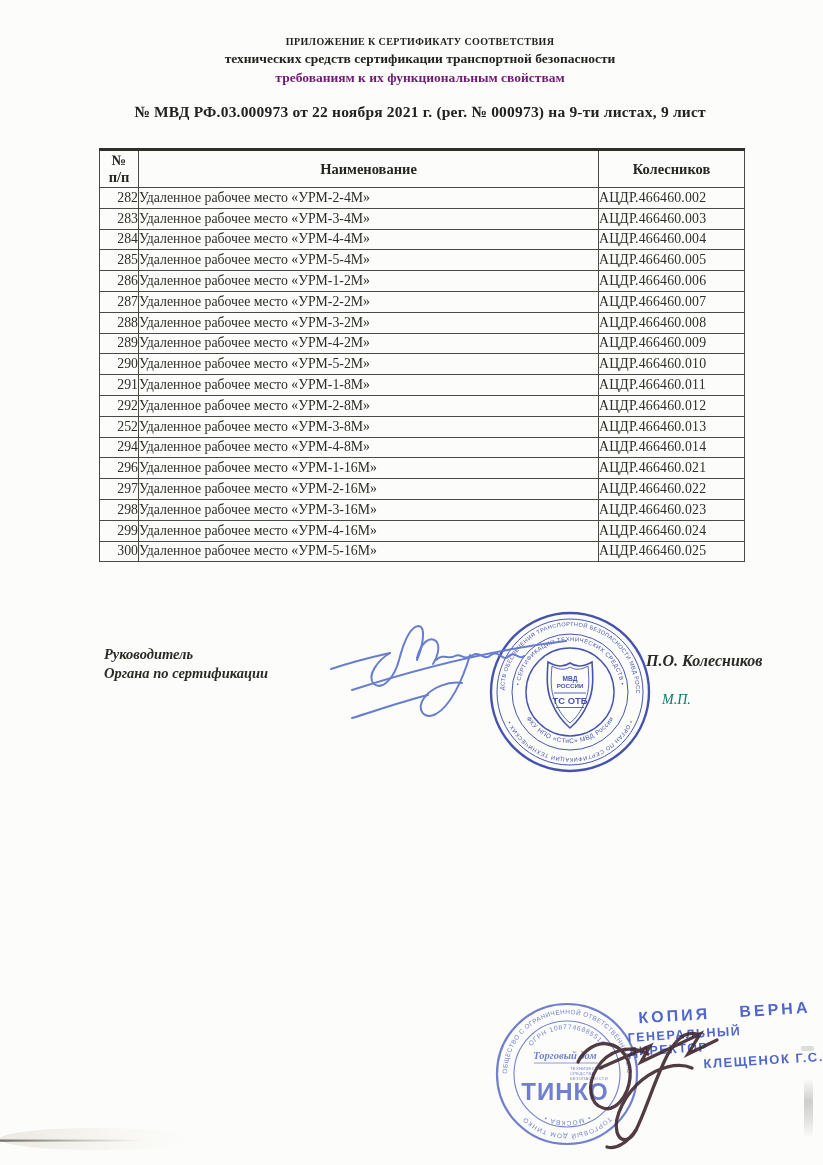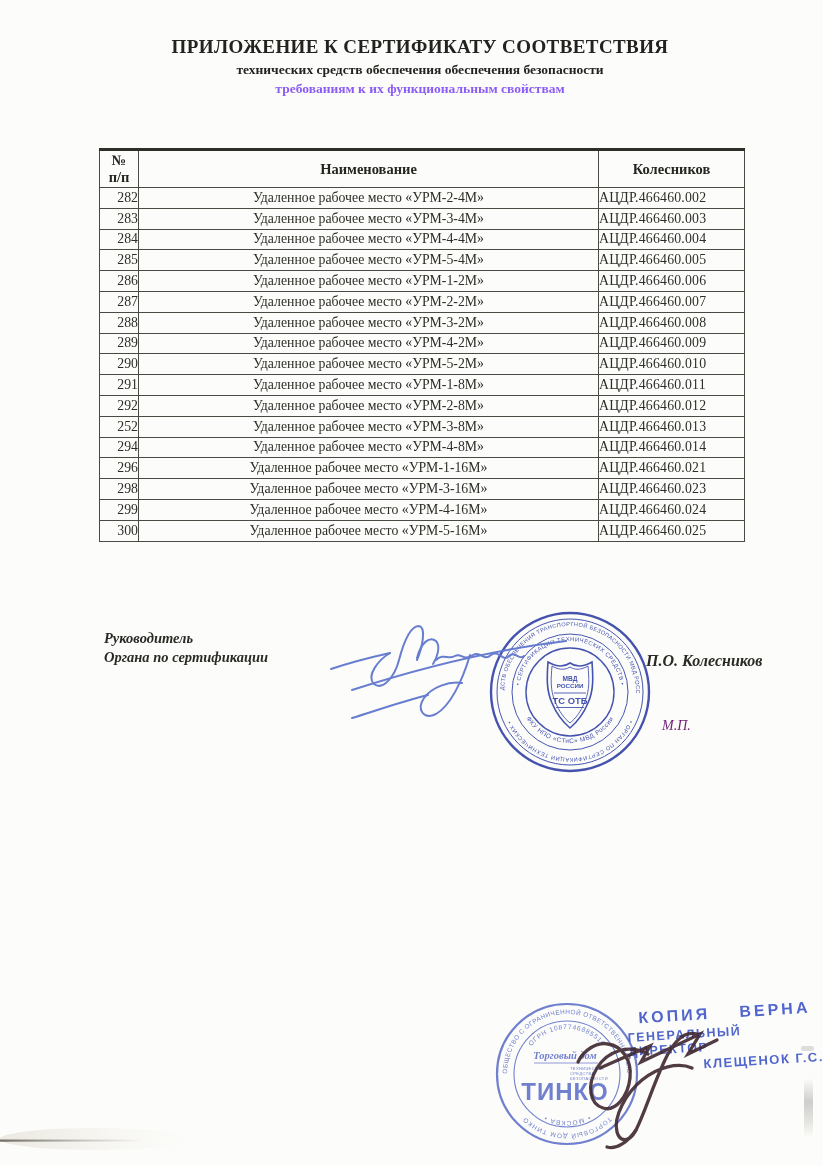--- a/index.html
+++ b/index.html
@@ -4,50 +4,50 @@
 <style>
   html,body{margin:0;padding:0;background:#e8e8e6;}
   #page{
     position:relative;width:823px;height:1165px;margin:0 auto;
     background:#fcfcfa;overflow:hidden;
     font-family:"Liberation Serif","DejaVu Serif",serif;
     color:#2b2a26;
   }
   
   .title-block{position:absolute;left:20px;top:36px;width:800px;text-align:center;}
-  .title-l1{font-size:19px;font-weight:bold;letter-spacing:.4px;color:#23221e;}
+  .title-l1{font-size:10px;font-weight:bold;letter-spacing:.4px;color:#23221e;}
   .title-l2{font-size:13.5px;font-weight:bold;margin-top:4px;color:#23221e;}
-  .title-l3{font-size:13.5px;font-weight:bold;margin-top:3px;color:#8b5cf6;}
+  .title-l3{font-size:13.5px;font-weight:bold;margin-top:3px;color:#701a75;}
   .doc-number{position:absolute;left:20px;top:103px;width:800px;text-align:center;
     font-size:15.5px;font-weight:bold;color:#23221e;letter-spacing:.2px;}
   
   table.cert{
     position:absolute;left:99px;top:148px;width:645px;
     border-collapse:collapse;table-layout:fixed;
     border:1.5px solid #3c3b34;border-top:3px solid #2f2e28;
   }
   table.cert th, table.cert td{
     border:1px solid #4a4942;overflow:hidden;white-space:nowrap;
   }
   table.cert th{
     height:36px;font-size:14.5px;font-weight:bold;text-align:center;
     vertical-align:middle;color:#26251f;padding:0;line-height:1.15;
   }
   table.cert td{
     height:19.8px;font-size:13.8px;padding:0;vertical-align:middle;color:#2e2d27;
   }
   td.c-num{text-align:right;}
-  td.c-name{padding-left:9px;text-align:center;}
+  td.c-name{padding-left:9px;text-align:left;}
   td.c-code{padding-left:9px;text-align:left;letter-spacing:.2px;}
   
-  .role-block{position:absolute;left:104px;top:629px;font-size:14.5px;font-weight:bold;
+  .role-block{position:absolute;left:104px;top:645px;font-size:14.5px;font-weight:bold;
     font-style:italic;line-height:19px;color:#2a2924;}
   .signer-name{position:absolute;left:646px;top:652px;font-size:16px;font-weight:bold;
     font-style:italic;color:#2a2924;}
-  .seal-mark{position:absolute;left:662px;top:718px;font-size:14px;font-style:italic;color:#701a75;}
+  .seal-mark{position:absolute;left:662px;top:692px;font-size:14px;font-style:italic;color:#0f766e;}
   
   .stamp-svg{position:absolute;pointer-events:none;}
   .mvd-stamp{left:484px;top:606px;opacity:.88;}
   .tinko-stamp{left:492px;top:999px;opacity:.8;}
   .mvd-ring{fill:#2c3ca4;font-family:"Liberation Sans","DejaVu Sans",sans-serif;}
   .tinko-ring{fill:#4e62c4;font-family:"Liberation Sans","DejaVu Sans",sans-serif;}
   .copy-stamp{
     position:absolute;left:626px;top:1010px;width:210px;
     transform:rotate(-3.5deg);transform-origin:left top;
     color:#3e56c8;font-family:"Liberation Sans","DejaVu Sans",sans-serif;
@@ -79,23 +79,24 @@
     background:rgba(150,150,146,.3);
   }
 </style>
 </head>
 <body>
 
 <div id="page">
 
   <div class="title-block">
     <div class="title-l1">ПРИЛОЖЕНИЕ К СЕРТИФИКАТУ СООТВЕТСТВИЯ</div>
-    <div class="title-l2">технических средств обеспечения обеспечения безопасности</div>
+    <div class="title-l2">технических средств сертификации транспортной безопасности</div>
     <div class="title-l3">требованиям к их функциональным свойствам</div>
   </div>
+  <div class="doc-number">№ МВД РФ.03.000973 от 22 ноября 2021 г. (рег. № 000973) на 9-ти листах, 9 лист</div>
 
   <table class="cert">
     <colgroup>
         <col style="width:39px">
         <col style="width:460px">
         <col style="width:146px">
       </colgroup>
     <tbody>
         <tr>
       <th>
@@ -169,20 +170,25 @@
           <td class="c-num">294</td>
           <td class="c-name">Удаленное рабочее место «УРМ-4-8М»</td>
           <td class="c-code">АЦДР.466460.014</td>
         </tr>
     <tr>
           <td class="c-num">296</td>
           <td class="c-name">Удаленное рабочее место «УРМ-1-16М»</td>
           <td class="c-code">АЦДР.466460.021</td>
         </tr>
     <tr>
+          <td class="c-num">297</td>
+          <td class="c-name">Удаленное рабочее место «УРМ-2-16М»</td>
+          <td class="c-code">АЦДР.466460.022</td>
+        </tr>
+    <tr>
           <td class="c-num">298</td>
           <td class="c-name">Удаленное рабочее место «УРМ-3-16М»</td>
           <td class="c-code">АЦДР.466460.023</td>
         </tr>
     <tr>
           <td class="c-num">299</td>
           <td class="c-name">Удаленное рабочее место «УРМ-4-16М»</td>
           <td class="c-code">АЦДР.466460.024</td>
         </tr>
     <tr>

